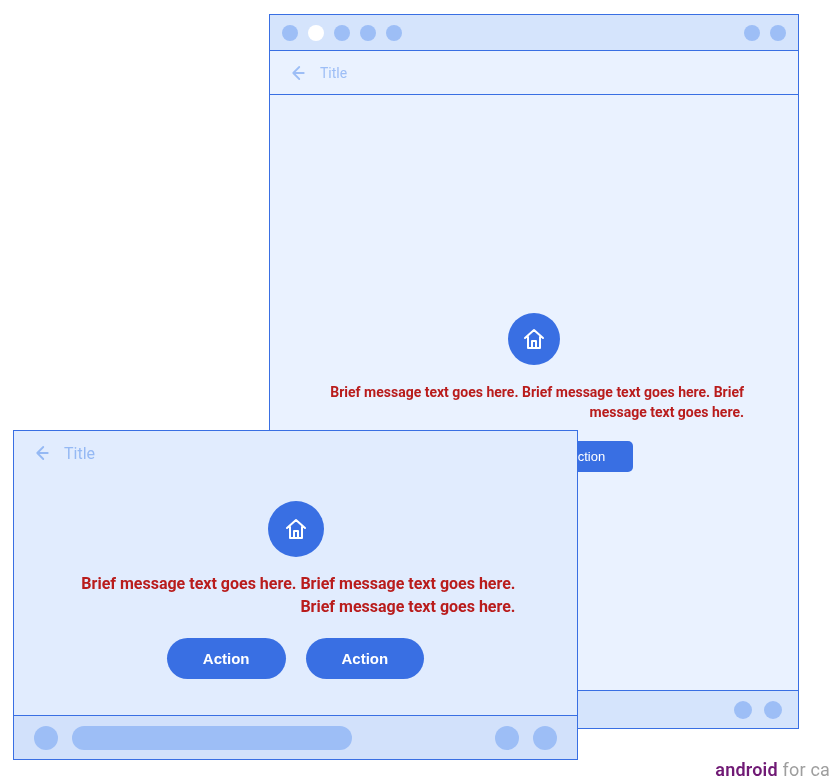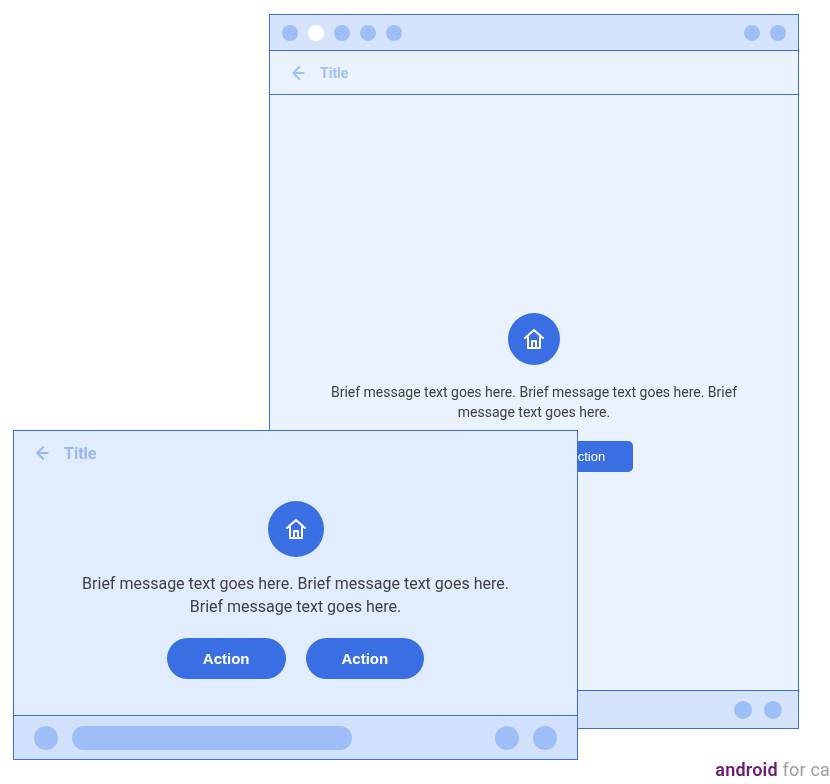--- a/index.html
+++ b/index.html
@@ -47,43 +47,43 @@
   }
   .back-arrow {
     width: 18px; height: 18px;
     display:flex; align-items:center; justify-content:center;
     color: #9dbef6;
   }
   .back-arrow svg { width: 18px; height: 18px; }
   .title-text {
     font-size: 14px;
     color: #9dbef6;
-    font-weight: 700;
+    font-weight: 400;
     text-align: right;
   }
   .fb-body {
     height: 595px;
     display: flex;
     flex-direction: column;
     align-items: center;
     justify-content: center;
     padding: 0 30px;
   }
   .icon-circle {
     width: 52px; height: 52px; border-radius: 50%;
     background: #396fe3;
     display: flex; align-items: center; justify-content: center;
     margin-bottom: 18px;
   }
   .icon-circle svg { width: 26px; height: 26px; }
   .msg {
     font-size: 14px;
-    font-weight: 400;
-    color: #404040;
-    text-align: center;
+    font-weight: 700;
+    color: #b91c1c;
+    text-align: right;
     line-height: 1.4;
     max-width: 420px;
     margin-bottom: 18px;
   }
   .btn-row { display: flex; gap: 14px; }
   .btn-rect {
     background: #396fe3;
     color: #fff;
     border: none;
     border-radius: 5px;

